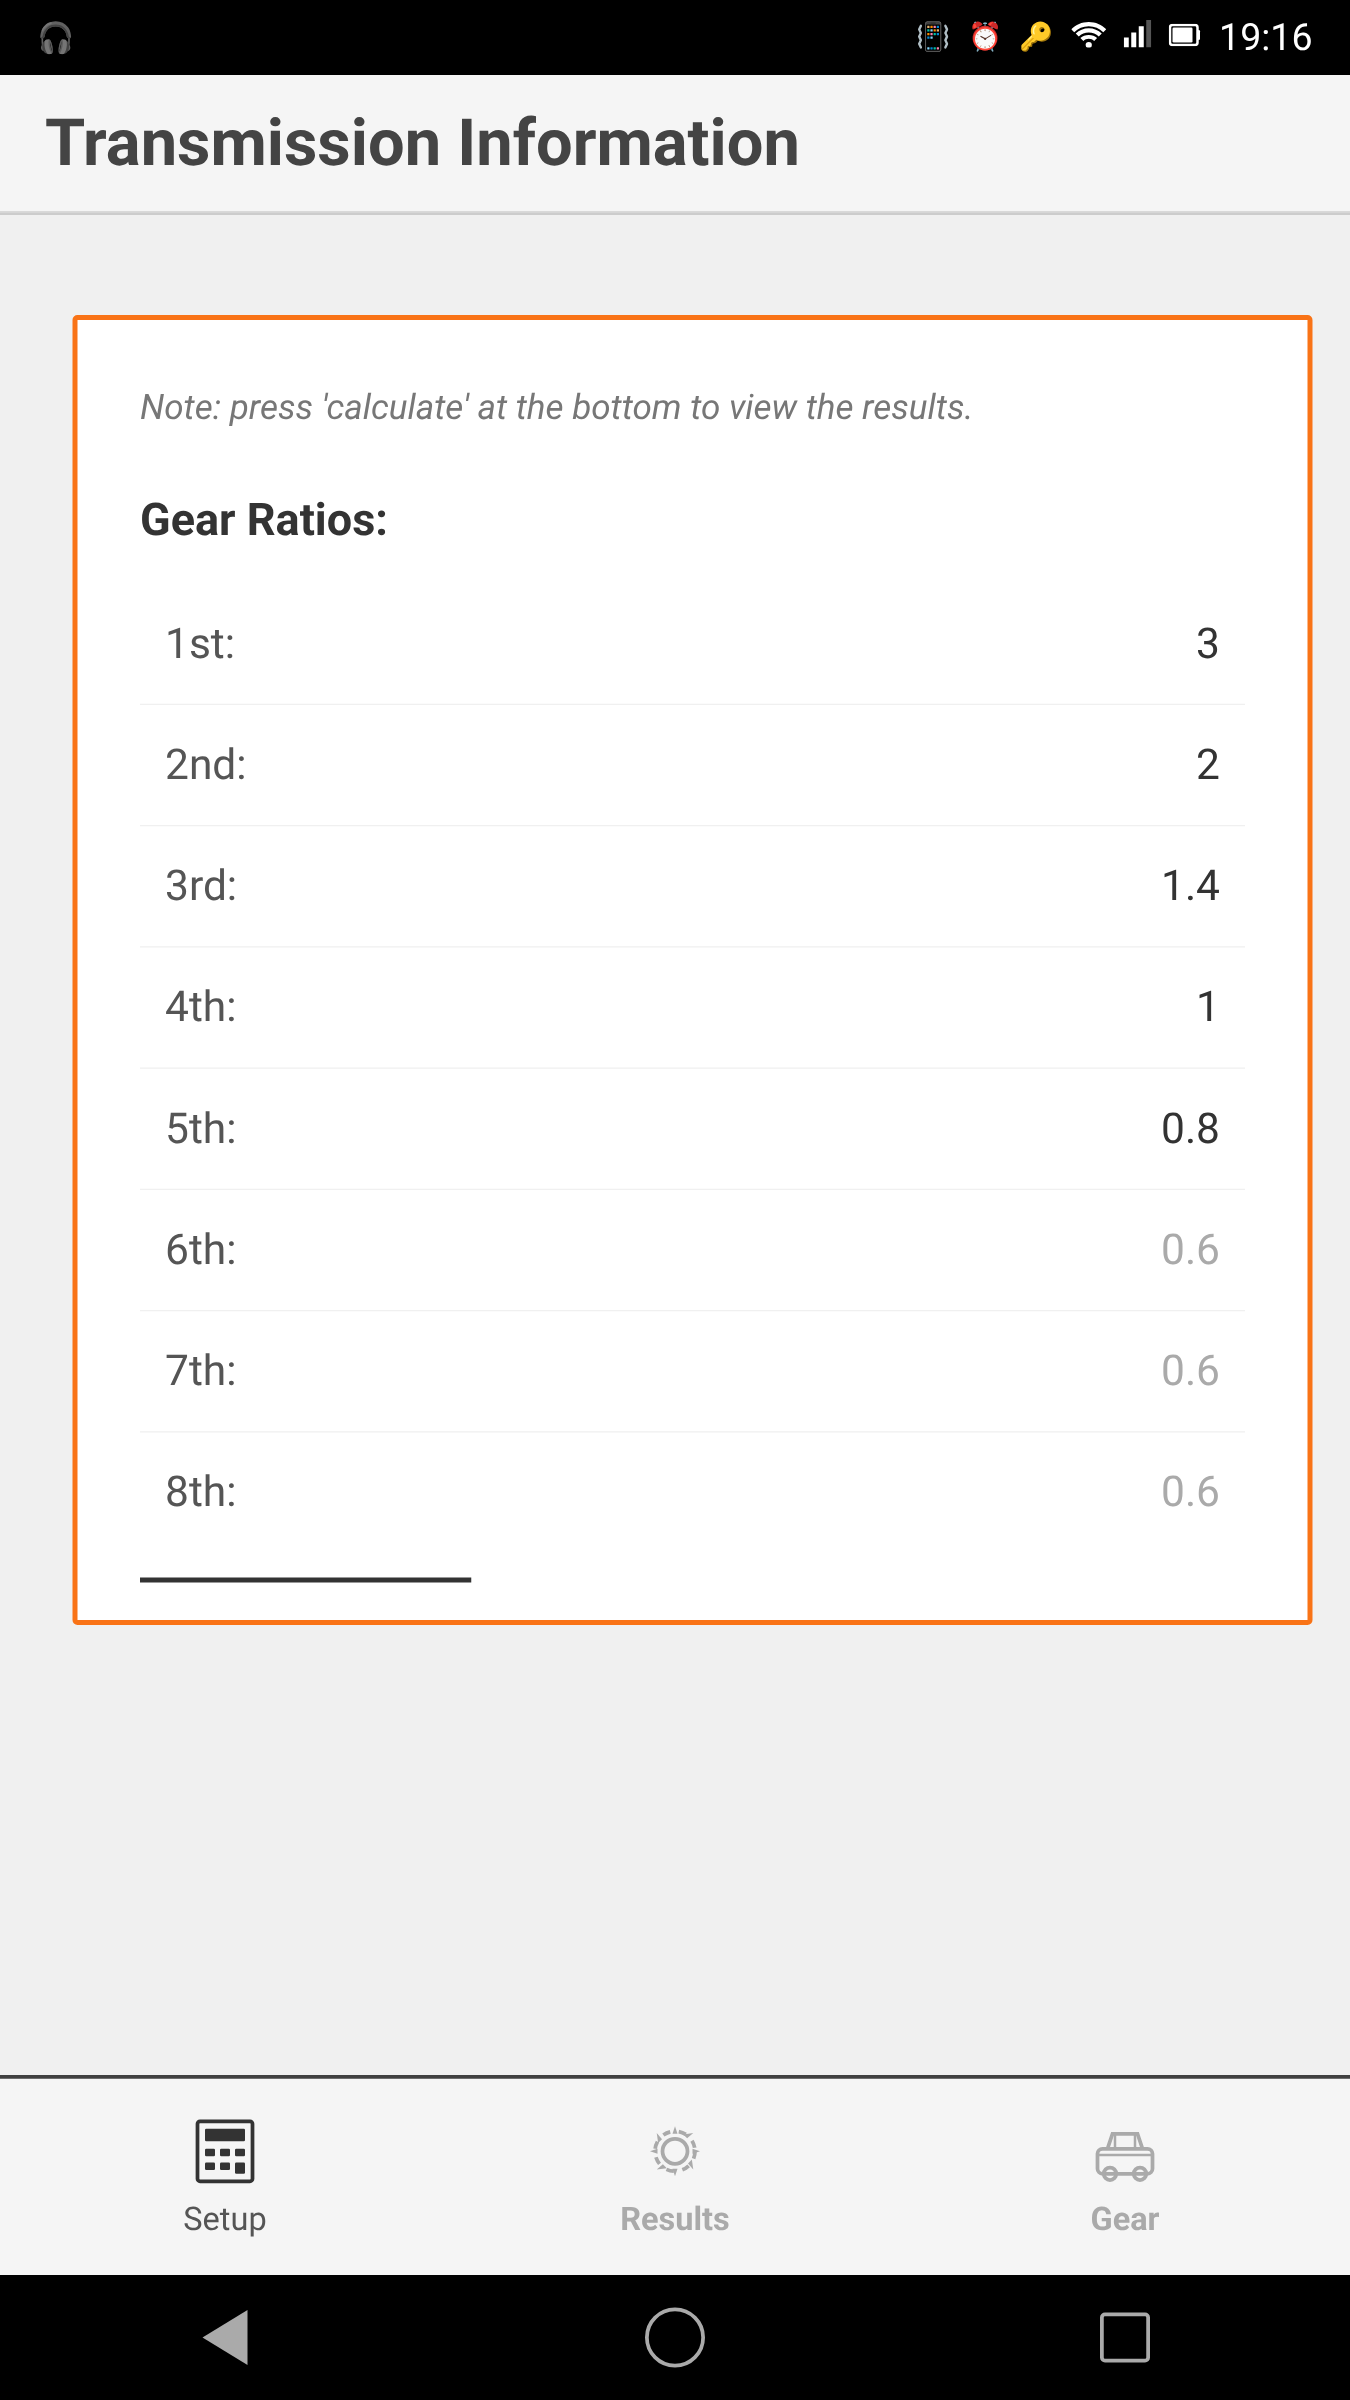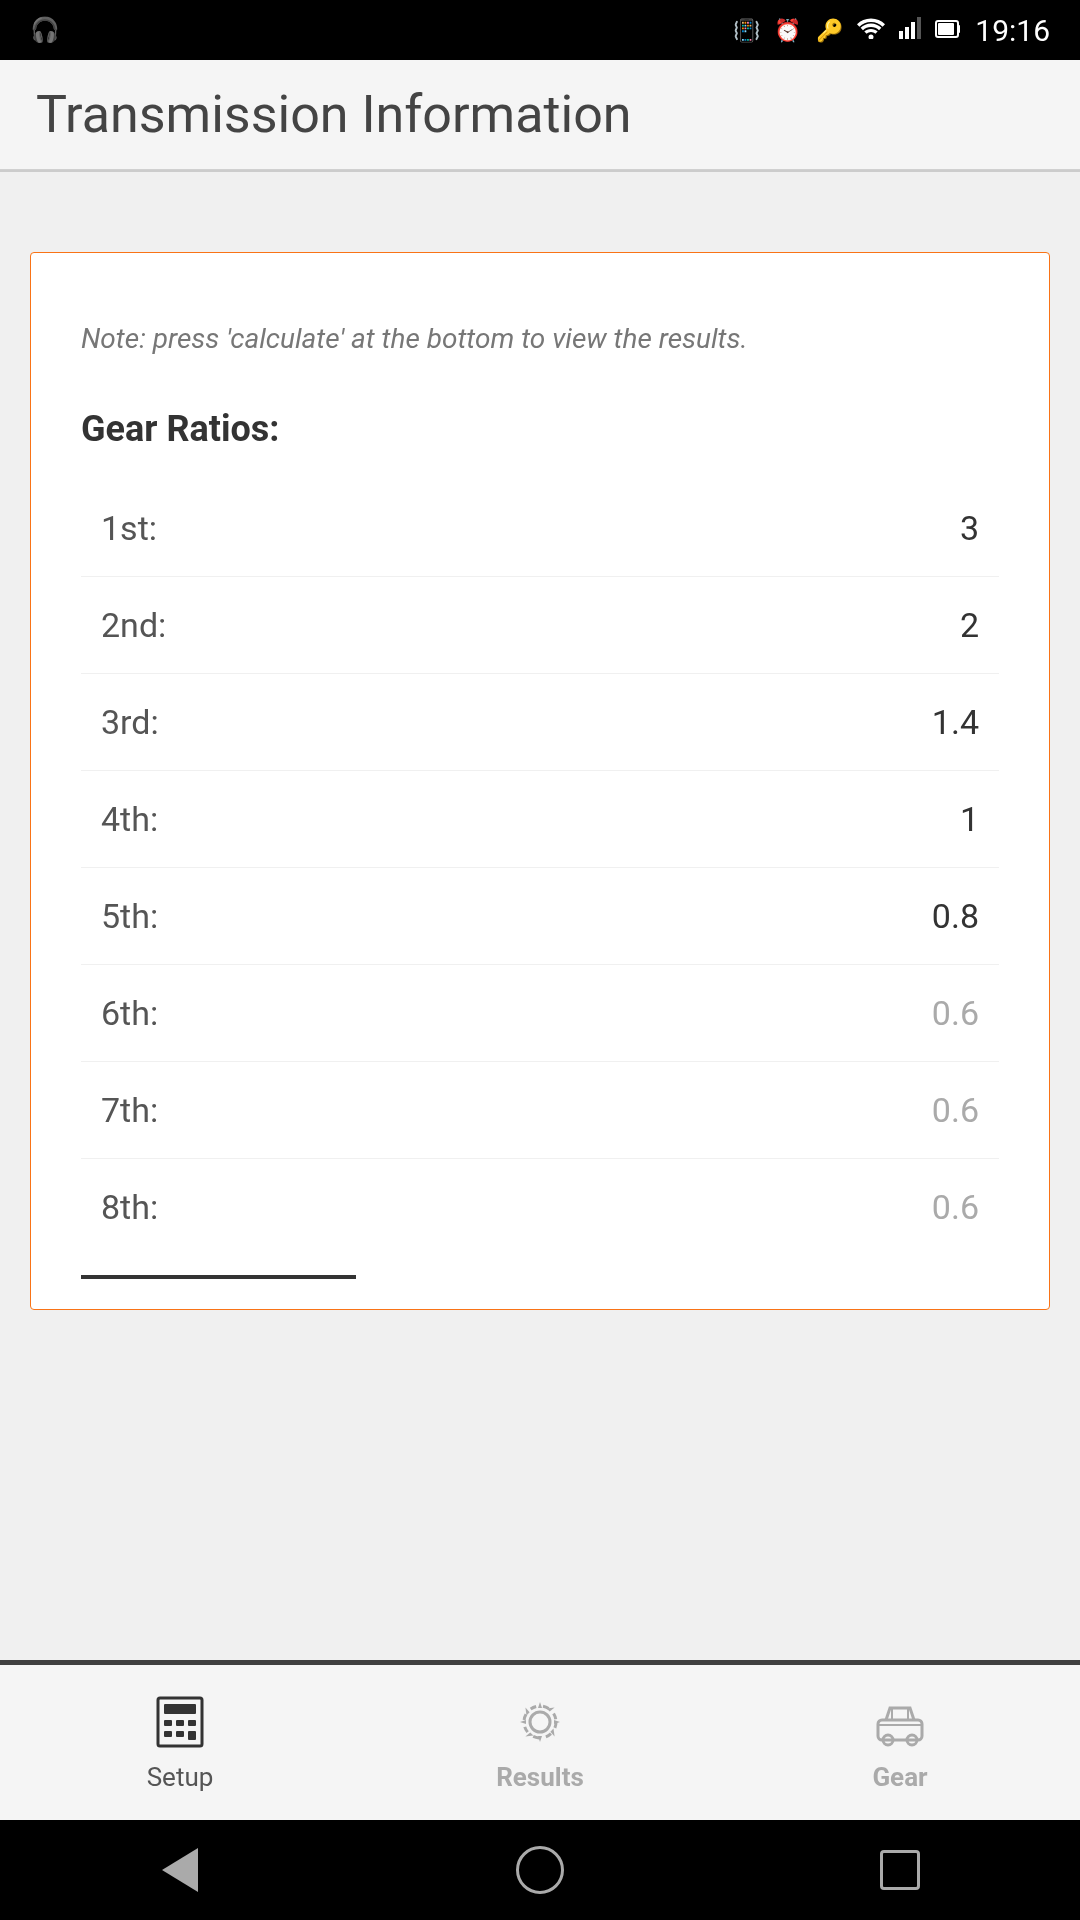--- a/index.html
+++ b/index.html
@@ -56,37 +56,38 @@
       height: 110px;
       display: flex;
       align-items: center;
       padding: 0 36px;
       border-bottom: 1px solid #d0d0d0;
       flex-shrink: 0;
     }
 
     .app-title {
       font-size: 52px;
-      font-weight: normal;
+      font-weight: bold;
       color: #444;
     }
 
     
     .main-content {
       flex: 1;
       padding: 40px 30px;
       overflow-y: auto;
     }
 
     
     .card {
       background: #fff;
-      border: 1px solid #f97316;
+      border: 4px solid #f97316;
       border-radius: 4px;
-      padding: 66px 50px 30px 50px;
+      padding: 50px 50px 30px 50px;
+      margin-left: 28px;
     }
 
     .note-text {
       font-size: 28px;
       color: #777;
       font-style: italic;
       margin-bottom: 50px;
       line-height: 1.4;
     }
 
@@ -121,21 +122,21 @@
     }
 
     .gear-value.dimmed {
       color: #aaa;
     }
 
     
     .bottom-nav {
       height: 160px;
       background: #f5f5f5;
-      border-top: 5px solid #404040;
+      border-top: 3px solid #404040;
       display: flex;
       align-items: center;
       justify-content: space-around;
       flex-shrink: 0;
     }
 
     .nav-item {
       display: flex;
       flex-direction: column;
       align-items: center;

